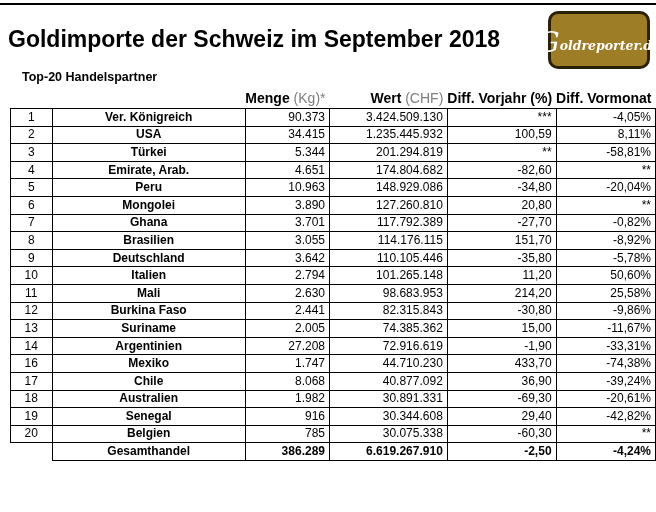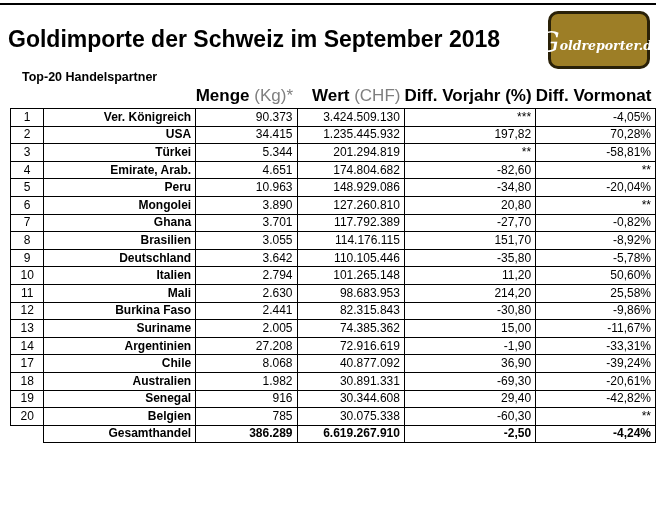--- a/index.html
+++ b/index.html
@@ -24,29 +24,29 @@
   .logo-initial {
     font-size:27px; font-weight:normal; margin-right:0px; position:relative; top:2px;
   }
   .subtitle { position:absolute; top:70px; left:22px; font-size:12.5px; font-weight:bold; }
   table.data {
     position:absolute; top:86px; left:10px; border-collapse:collapse;
     table-layout:fixed; font-size:12px;
   }
   thead td {
     border:none; font-weight:bold; text-align:right; padding:0 4px 2px 0;
-    height:20px; vertical-align:bottom; font-size:17px; white-space:nowrap;
+    height:20px; vertical-align:bottom; font-size:14px; white-space:nowrap;
   }
   .hdr-light { color:#7f7f7f; font-weight:normal; }
   tbody td {
     border:1px solid #000; height:16.6px; line-height:15px; padding:0 4px;
     white-space:nowrap; overflow:hidden; vertical-align:middle;
   }
   td.rank    { text-align:center; }
-  td.country { font-weight:bold; text-align:right; }
+  td.country { font-weight:bold; text-align:center; }
   td.num     { text-align:right; }
   tr.total-row td { font-weight:bold; }
   td.blank { border:none; }
 </style>
 </head>
 <body>
 
 <div class="page">
   <div class="top-line"></div>
 
@@ -84,22 +84,22 @@
           <td class="num">90.373</td>
           <td class="num">3.424.509.130</td>
           <td class="num">***</td>
           <td class="num">-4,05%</td>
         </tr>
         <tr>
           <td class="rank">2</td>
           <td class="country">USA</td>
           <td class="num">34.415</td>
           <td class="num">1.235.445.932</td>
-          <td class="num">197,82</td>
-          <td class="num">70,28%</td>
+          <td class="num">100,59</td>
+          <td class="num">8,11%</td>
         </tr>
         <tr>
           <td class="rank">3</td>
           <td class="country">Türkei</td>
           <td class="num">5.344</td>
           <td class="num">201.294.819</td>
           <td class="num">**</td>
           <td class="num">-58,81%</td>
         </tr>
         <tr>
@@ -182,20 +182,28 @@
           <td class="num">15,00</td>
           <td class="num">-11,67%</td>
         </tr>
         <tr>
           <td class="rank">14</td>
           <td class="country">Argentinien</td>
           <td class="num">27.208</td>
           <td class="num">72.916.619</td>
           <td class="num">-1,90</td>
           <td class="num">-33,31%</td>
+        </tr>
+        <tr>
+          <td class="rank">16</td>
+          <td class="country">Mexiko</td>
+          <td class="num">1.747</td>
+          <td class="num">44.710.230</td>
+          <td class="num">433,70</td>
+          <td class="num">-74,38%</td>
         </tr>
         <tr>
           <td class="rank">17</td>
           <td class="country">Chile</td>
           <td class="num">8.068</td>
           <td class="num">40.877.092</td>
           <td class="num">36,90</td>
           <td class="num">-39,24%</td>
         </tr>
         <tr>

